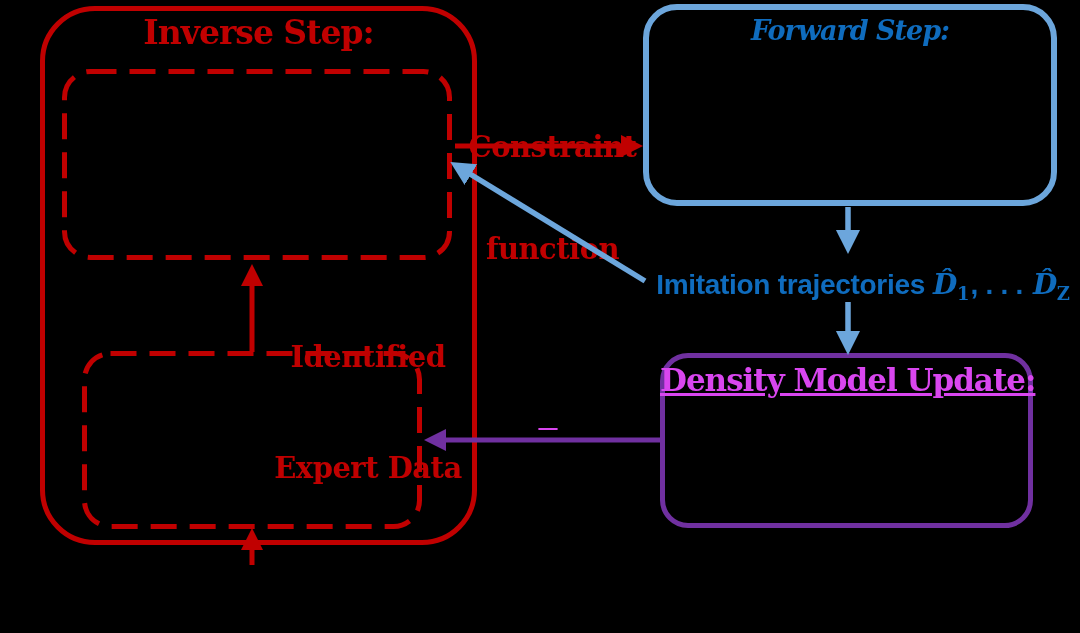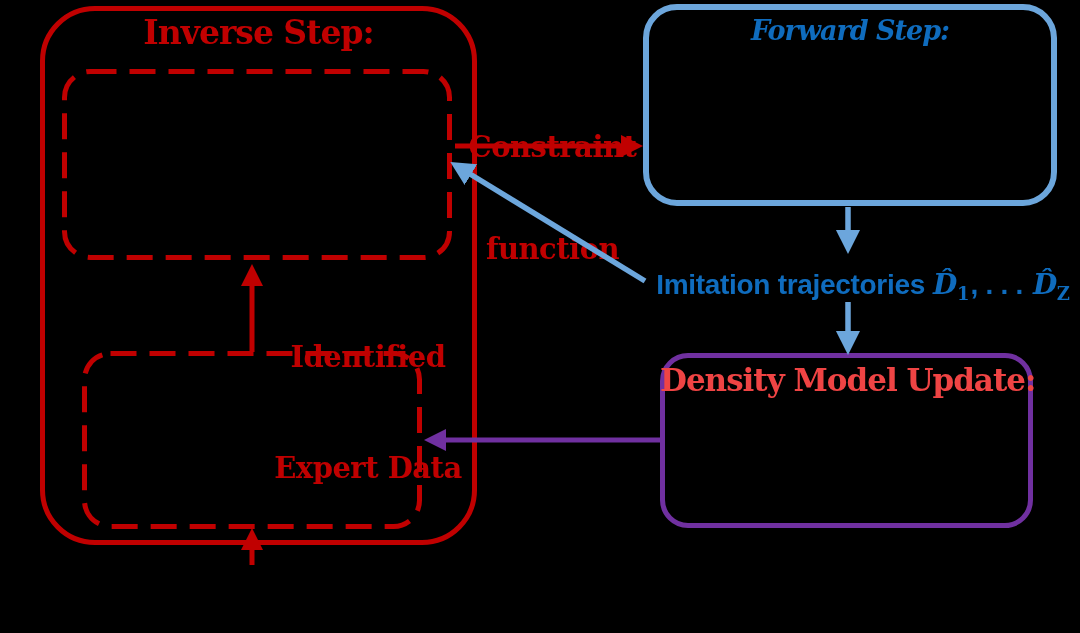--- a/index.html
+++ b/index.html
@@ -5,21 +5,21 @@
   html,body{margin:0;padding:0;background:#000;}
   .canvas{position:relative;width:1080px;height:633px;background:#000000;overflow:hidden;
           font-family:"DejaVu Serif",serif;padding-left:20px;}
   .box{position:absolute;box-sizing:border-box;background:transparent;}
   .red-solid{left:40px;top:6px;width:437px;height:539px;border:5px solid #C00000;border-radius:55px;}
   .blue-solid{left:643px;top:4px;width:414px;height:202px;border:6px solid #6CA6DC;border-radius:34px;}
   .purple-solid{left:660px;top:353px;width:373px;height:175px;border:5px solid #7030A0;border-radius:28px;}
   .title,.label{position:absolute;font-weight:bold;text-align:center;white-space:pre;}
   .red{color:#C00000;}
   .bluetext{color:#0F6CBE;}
-  .purpletext{color:#ef4444;}
+  .purpletext{color:#d946ef;text-decoration:underline;}
   .t-inverse{left:40px;top:13px;width:437px;font-size:33px;letter-spacing:-1px;}
   .t-forward{left:643px;top:15px;width:414px;font-size:27px;letter-spacing:-1px;font-style:italic;}
   .t-density{left:660px;top:362px;width:373px;font-size:31px;letter-spacing:-1px;}
   .t-constraint{left:455px;top:62px;width:195px;font-size:29px;line-height:34px;letter-spacing:-0.5px;}
   .t-identified{left:262px;top:265px;width:212px;font-size:29px;line-height:37px;letter-spacing:-0.5px;}
   .t-densitymodel{left:465px;top:364px;width:166px;font-size:29px;line-height:35px;letter-spacing:-0.5px;}
   .t-imitation{left:650px;top:268px;width:420px;text-align:right;
                font-family:"Liberation Sans",sans-serif;font-size:28px;letter-spacing:-0.3px;}
   .mathD{font-family:"DejaVu Serif",serif;font-style:italic;margin-left:8px;}
   .mathD sub{font-size:18px;font-style:normal;vertical-align:-6px;letter-spacing:0;}

